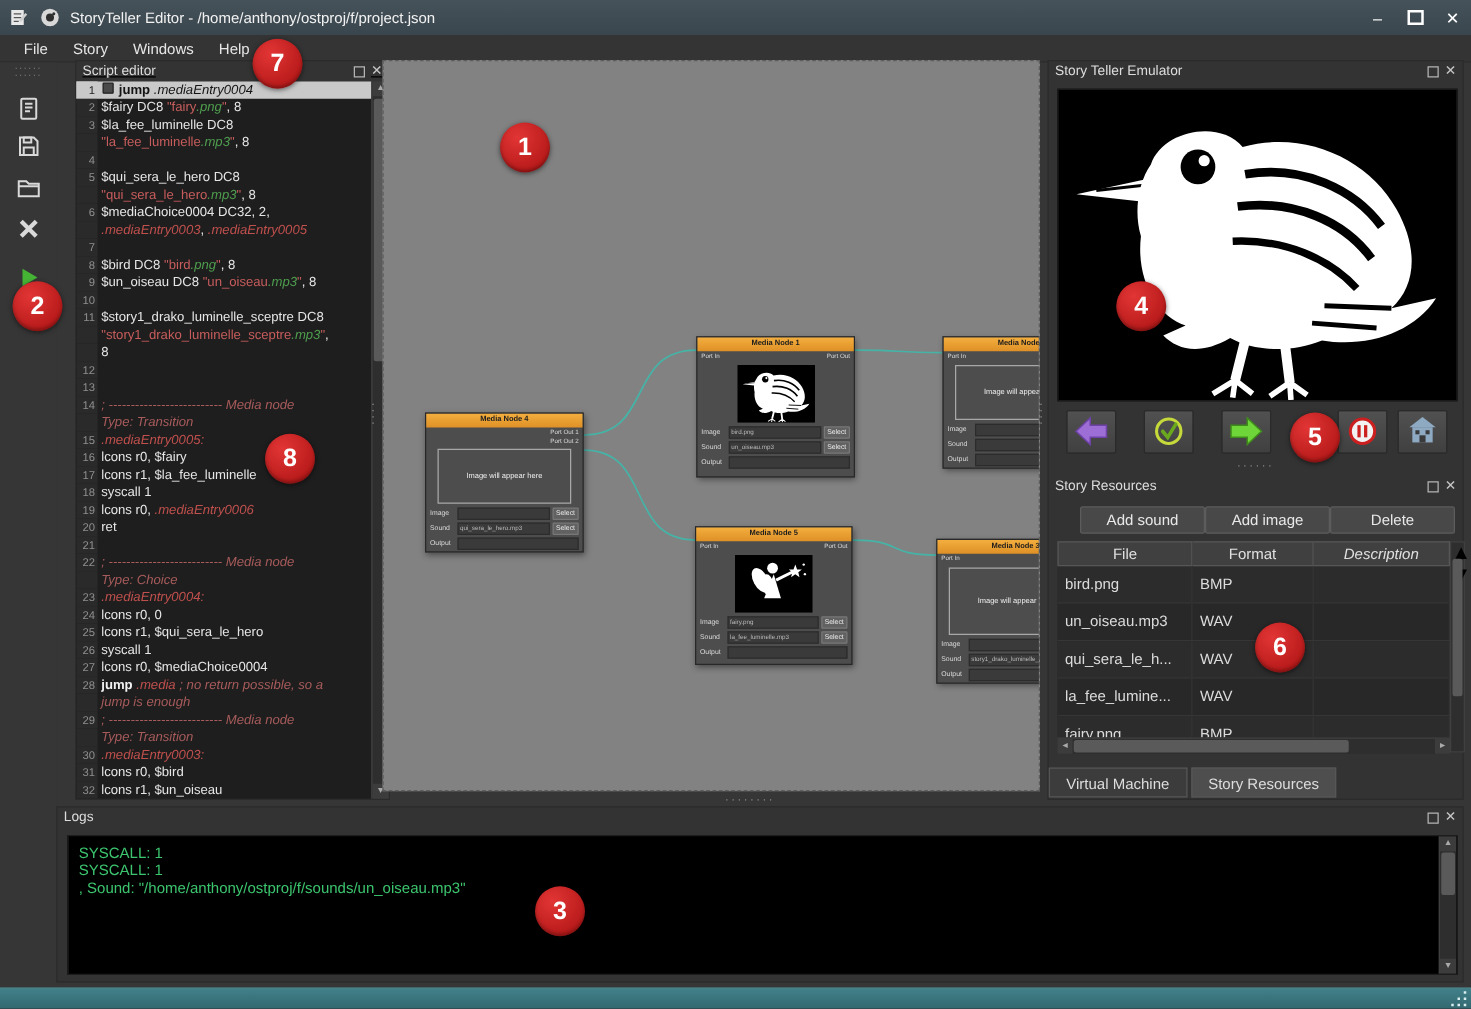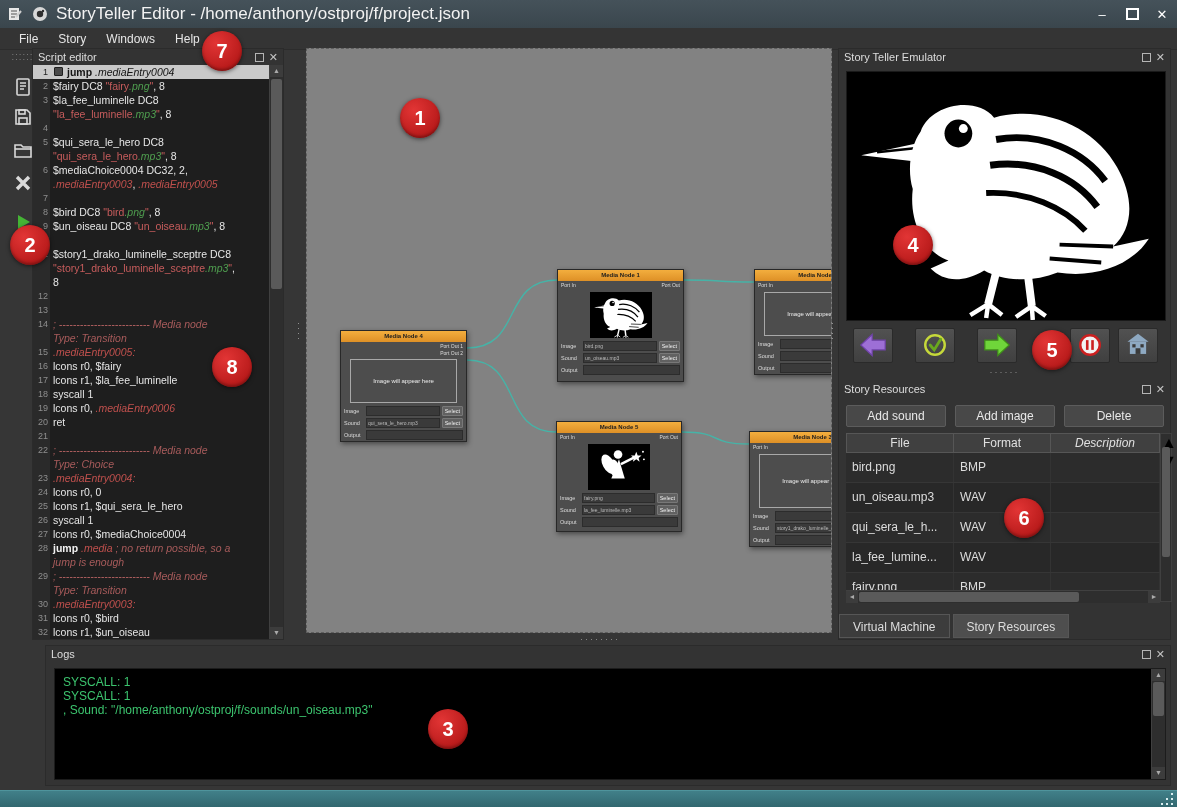--- a/index.html
+++ b/index.html
@@ -1,21 +1,21 @@
 <!DOCTYPE html>
 <html><head>
 <meta charset="utf-8">
 <style>
   html,body{margin:0;padding:0;width:1177px;height:807px;overflow:hidden;background:#222;}
   .window{position:relative;width:1177px;height:807px;background:#363636;font-family:"Liberation Sans",sans-serif;overflow:hidden;}
 
   
   .titlebar{position:absolute;left:0;top:0;width:1177px;height:28px;background:linear-gradient(#45525a,#3a464d);display:flex;align-items:center;gap:7px;padding-left:6px;box-sizing:border-box;}
   .tb-icon{width:18px;height:18px;display:flex;align-items:center;justify-content:center;flex:none;}
-  .tb-title{color:#f2f2f2;font-size:17px;}
+  .tb-title{color:#f2f2f2;font-size:12px;}
   .tb-controls{margin-left:auto;display:flex;height:28px;}
   .tb-btn{width:30px;height:28px;display:flex;align-items:center;justify-content:center;color:#fff;font-size:13px;}
   .maxbox{width:9px;height:8px;border:2px solid #fff;display:inline-block;}
 
   
   .menubar{position:absolute;left:0;top:28px;width:1177px;height:22px;background:#343434;display:flex;align-items:center;padding-left:10px;box-sizing:border-box;gap:2px;border-bottom:1px solid #2c2c2c;}
   .menu-item{color:#e6e6e6;font-size:12px;padding:2px 9px;}
 
   
   .left-toolbar{position:absolute;left:0;top:50px;width:45px;height:740px;background:#363636;display:flex;flex-direction:column;align-items:center;}
@@ -24,21 +24,21 @@
   .tool-btn svg{stroke:#d9d9d9;fill:none;stroke-width:1.6;}
 
   
   .panel{position:absolute;background:#333;border:1px solid #2b2b2b;box-sizing:border-box;}
   .panel-head{display:flex;align-items:center;height:16px;padding:0 5px;color:#ddd;font-size:11px;}
   .ph-icons{margin-left:auto;display:flex;gap:5px;align-items:center;}
   .float-ic{width:7px;height:7px;border:1px solid #b5b5b5;display:inline-block;}
   .close-ic{color:#c5c5c5;font-size:11px;line-height:10px;}
 
   
-  .script-panel{left:32px;top:48px;width:252px;height:592px;}
+  .script-panel{left:60px;top:48px;width:252px;height:592px;text-decoration:underline;}
   .code-wrap{position:absolute;left:0;top:16px;right:0;bottom:0;}
   .code-area{position:absolute;left:0;top:0;right:13px;bottom:0;background:#1e1e1e;overflow:hidden;}
   .code-row{display:flex;height:14px;}
   .ln{flex:none;width:15px;background:#2a2a2a;color:#8f8f8f;font-size:9px;text-align:right;padding-right:2px;line-height:14px;}
   .ctext{flex:1;white-space:pre;overflow:hidden;font-size:10.5px;line-height:14px;color:#e6e6e6;padding-left:3px;}
   .tok-kw{font-weight:bold;color:#f2f2f2;}
   .tok-lbl{color:#c0504d;font-style:italic;}
   .tok-str{color:#c75c5c;}
   .tok-ext{color:#4f9e4f;font-style:italic;}
   .tok-cmt{color:#a85b5b;font-style:italic;}
@@ -74,21 +74,21 @@
   
   .right-panel{left:838px;top:48px;width:333px;height:592px;}
   .emu-head{position:absolute;left:0;top:0;right:0;}
   .emu-screen{position:absolute;left:7px;top:22px;width:318px;height:248px;background:#000;border:1px solid #1a1a1a;}
   .emu-btns{position:absolute;left:0;top:278px;right:0;height:36px;display:flex;align-items:center;padding:0 12px 0 14px;gap:22px;box-sizing:border-box;}
   .emu-btn{width:38px;height:33px;background:linear-gradient(#515151,#404040);border:1px solid #2a2a2a;border-radius:2px;display:flex;align-items:center;justify-content:center;flex:none;}
   .emu-btn.pause{margin-left:auto;}
   .emu-btn + .emu-btn.home{margin-left:-14px;}
   .emu-dots{position:absolute;left:0;right:0;top:318px;text-align:center;color:#909090;font-size:9px;letter-spacing:2px;}
   .res-head{position:absolute;left:0;top:332px;right:0;}
-  .res-btns{position:absolute;left:7px;top:356px;width:318px;height:22px;display:flex;justify-content:space-between;}
+  .res-btns{position:absolute;left:7px;top:356px;width:318px;height:22px;display:flex;justify-content:flex-end;}
   .res-btn{width:100px;height:22px;background:#484848;border:1px solid #5c5c5c;color:#e8e8e8;font-size:12px;border-radius:2px;font-family:inherit;}
   .res-table{position:absolute;left:7px;top:384px;width:314px;}
   .thead{display:flex;height:20px;}
   .th{box-sizing:border-box;background:#404040;border:1px solid #565656;border-left:none;color:#e0e0e0;font-size:12px;text-align:center;line-height:18px;}
   .th:first-child{border-left:1px solid #565656;}
   .th:nth-child(1),.td:nth-child(1){width:108px;}
   .th:nth-child(2),.td:nth-child(2){width:97px;}
   .th:nth-child(3),.td:nth-child(3){width:109px;font-style:italic;}
   .tbody{height:137px;overflow:hidden;background:#292929;}
   .trow{display:flex;height:30px;background:#2c2c2c;border-bottom:1px solid #363636;box-sizing:border-box;}

